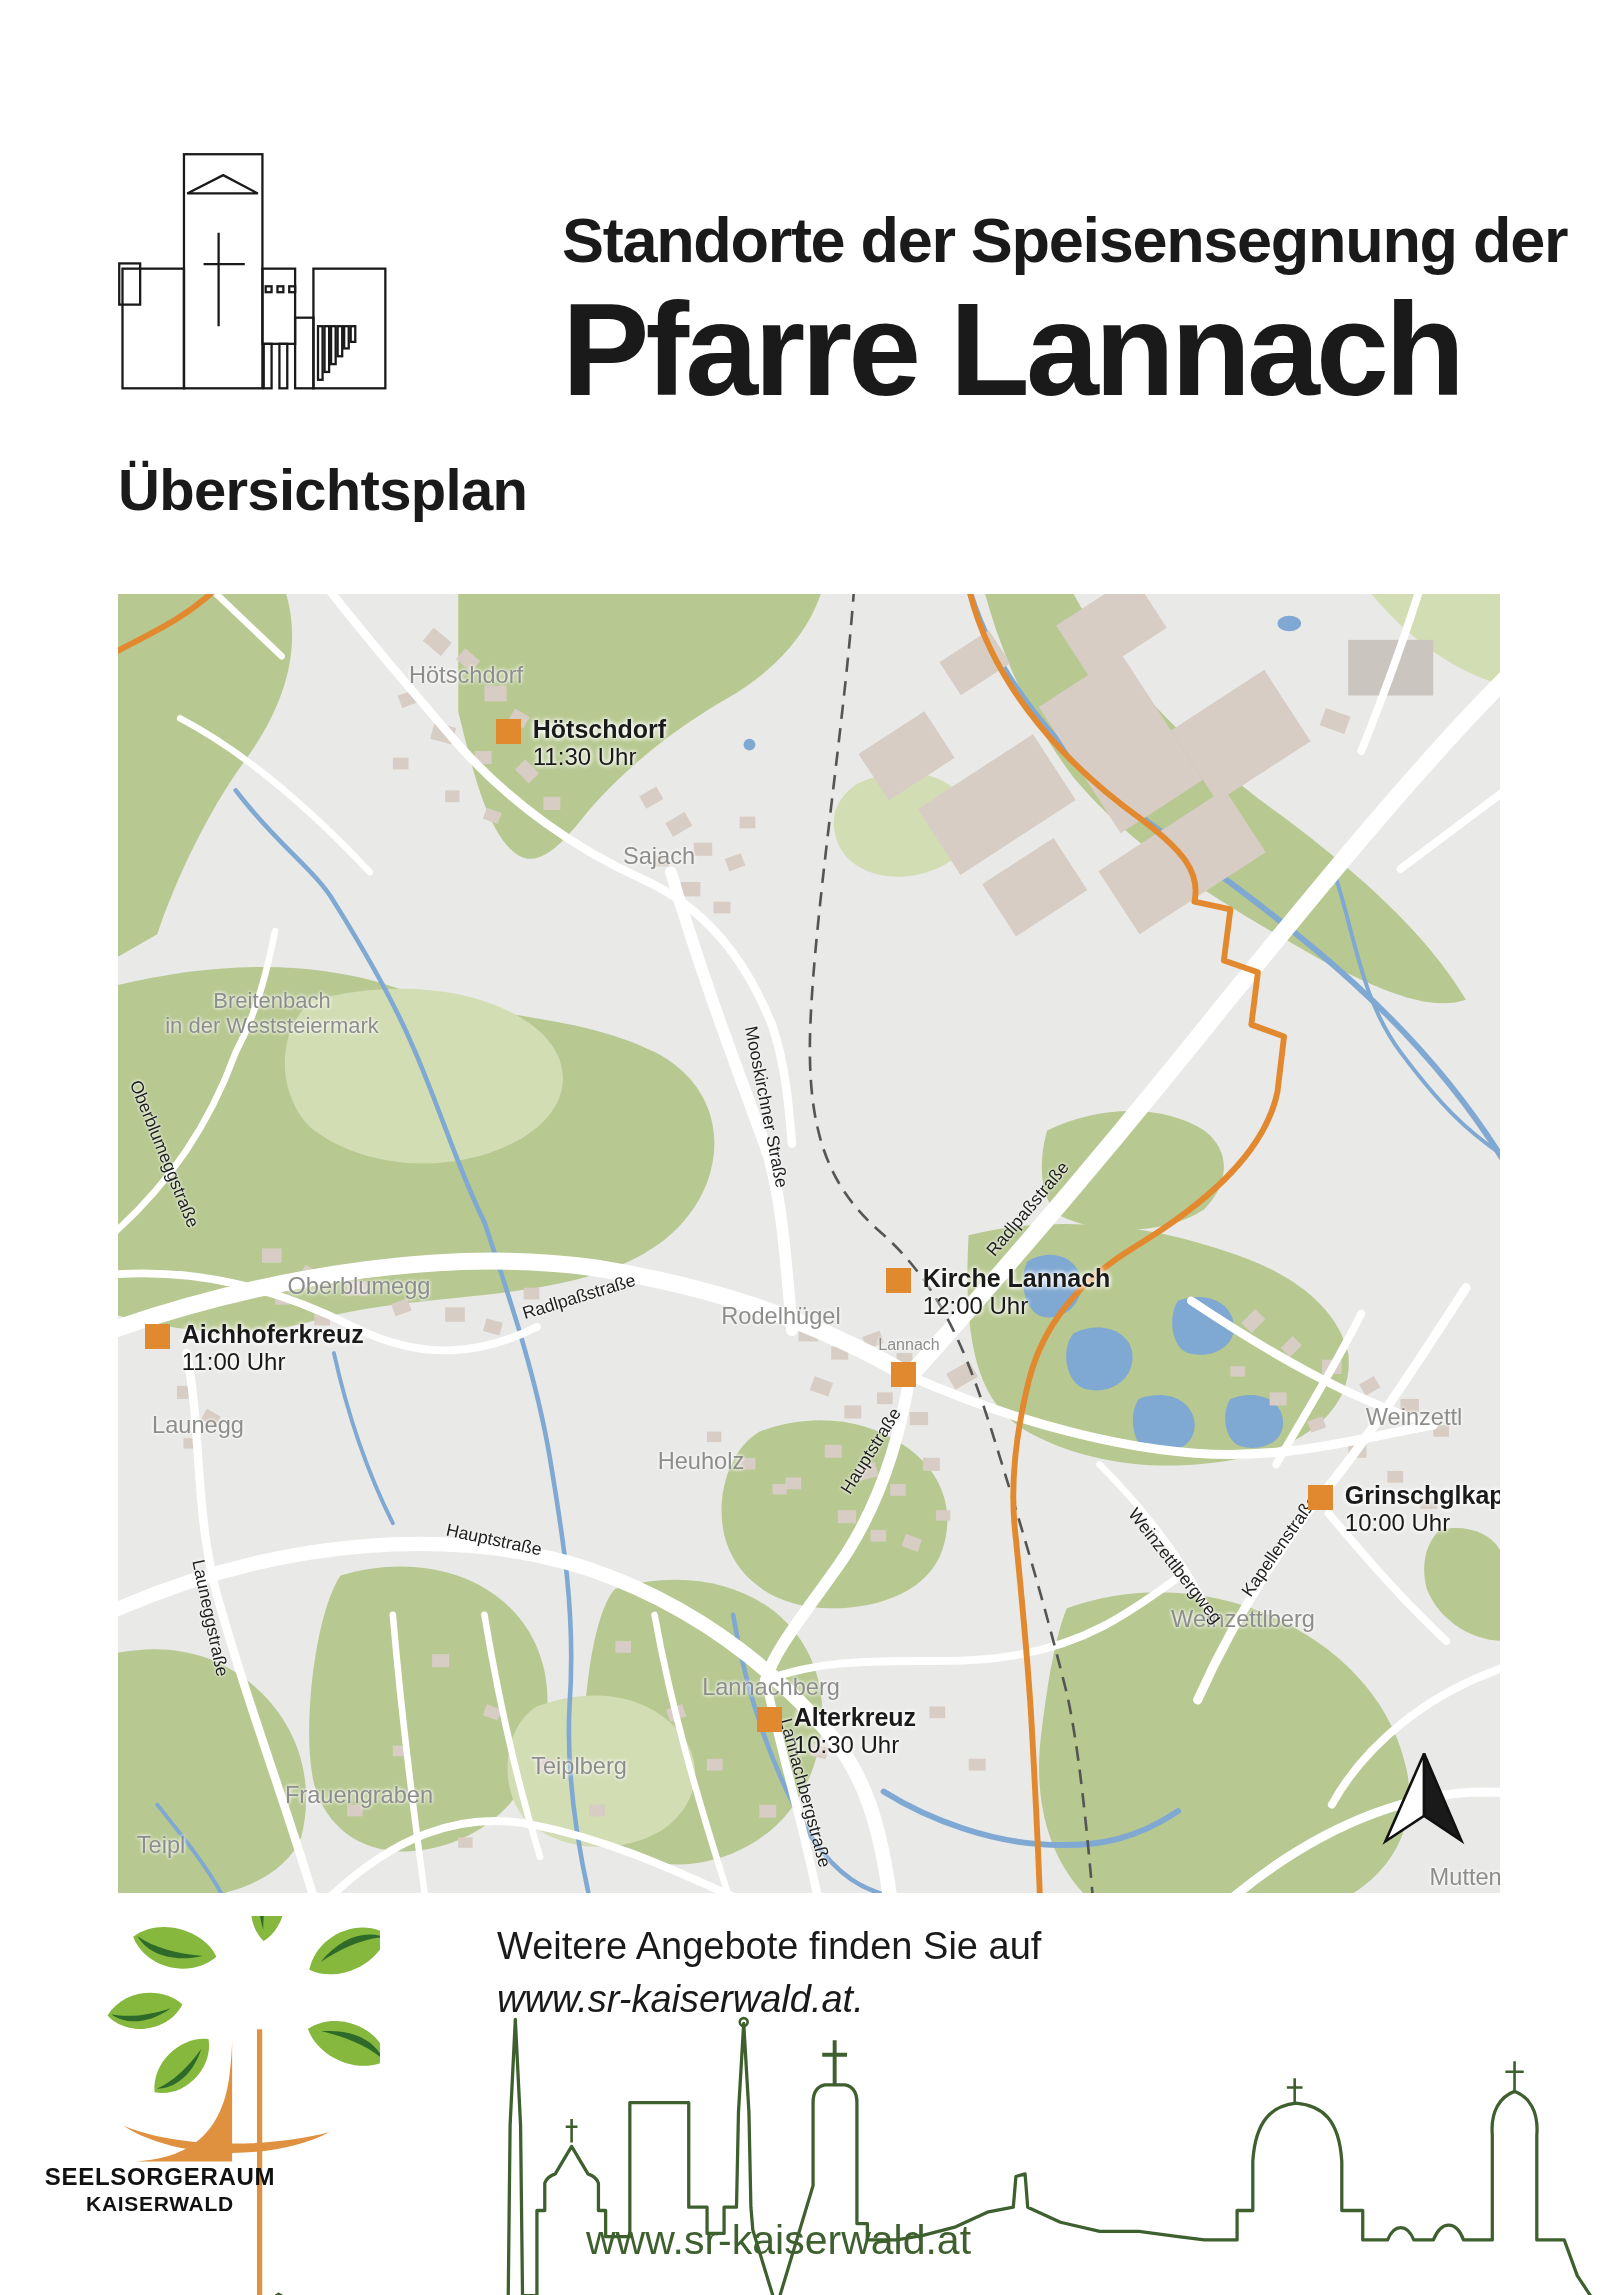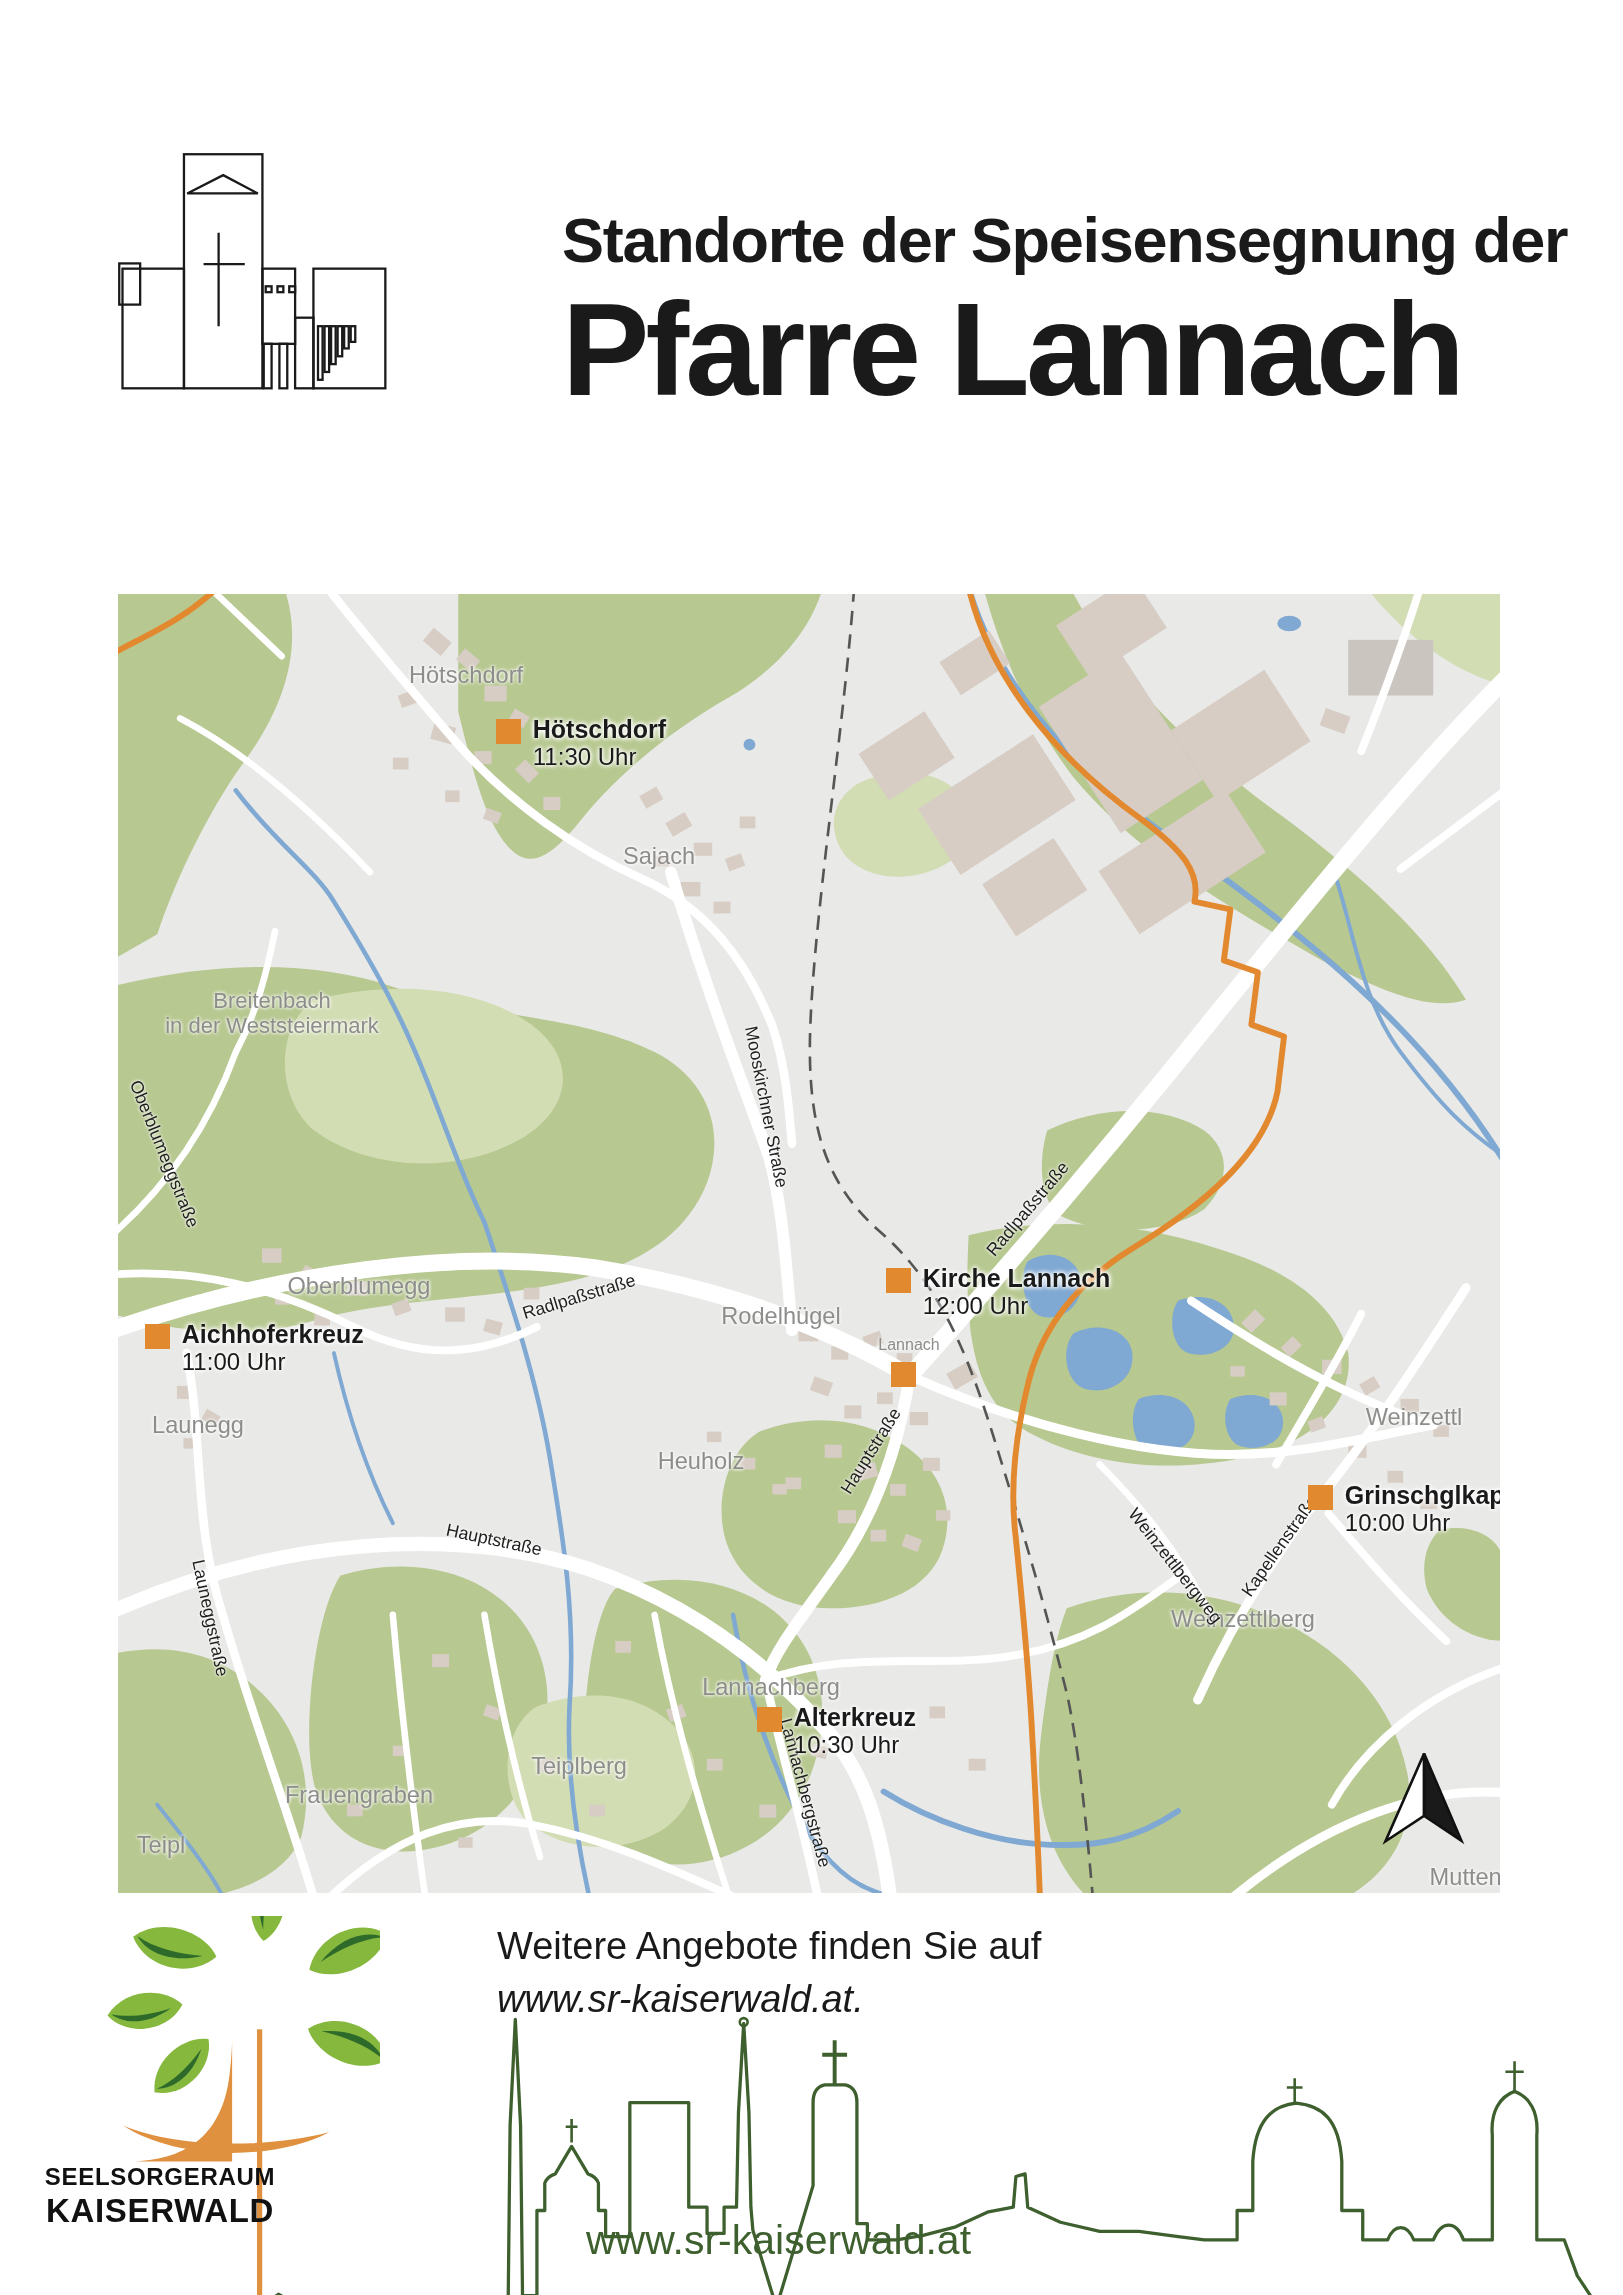--- a/index.html
+++ b/index.html
@@ -23,21 +23,21 @@
   .mlabel{margin-top:-3.9px;}
   .mlabel .l1,.mlabel .l2{font-size:25px;font-weight:bold;line-height:1.12;white-space:nowrap;
           text-shadow:0 0 4.6px #fff,0 0 4.6px #fff,0 0 6.5px #fff;}
   .mlabel .l2:empty{display:none;}
   .mlabel .lt{font-size:24px;line-height:1.18;white-space:nowrap;
           text-shadow:0 0 4.6px #fff,0 0 4.6px #fff,0 0 6.5px #fff;}
   
   .tree-logo{position:absolute;left:79px;top:1872px;}
   .logo-caption{position:absolute;left:39px;top:2119px;width:242px;text-align:center;font-weight:bold;color:#111;}
   .logo-caption .c1{font-size:24px;letter-spacing:0.7px;text-align:center;}
-  .logo-caption .c2{font-size:33px;letter-spacing:0.7px;margin-top:1.3px;}
+  .logo-caption .c2{font-size:21px;letter-spacing:0.7px;margin-top:1.3px;}
   .promo{position:absolute;left:497px;top:1876px;font-size:38px;line-height:1.4;color:#1a1a1a;}
   .promo .p2{font-style:italic;}
   .skyline{position:absolute;left:249px;top:1970px;}
   .skyline-url{position:absolute;left:586px;top:2173px;font-size:41px;color:#3E5F2E;letter-spacing:0;}
 </style>
 </head>
 <body>
 
 <div class="page">
 
@@ -61,20 +61,21 @@
       <rect x="330" y="271" width="7" height="58"></rect>
         <rect x="340" y="271" width="7" height="46"></rect>
       <rect x="350" y="271" width="7" height="34"></rect>
         <rect x="360" y="271" width="7" height="24"></rect>
     </g>
   </svg>
   <div class="title-block">
     <div class="title-line1">Standorte der Speisensegnung der</div>
     <div class="title-line2">Pfarre Lannach</div>
   </div>
+  <div class="subtitle">Übersichtsplan</div>
 
   <div class="map">
     <svg class="base" width="1382" height="1299" viewBox="0 0 2112 1985">
       <rect x="0" y="0" width="2112" height="1985" fill="#E9E9E7"></rect>
 
       <g fill="#B7C890">
         <path d="M-10,-20 L250,-20 C290,80 250,180 190,260 C140,330 90,430 60,520 L-10,560 Z"></path>
         <path d="M-10,600 C150,560 300,560 420,600 C560,650 700,640 820,700 C900,740 930,820 900,900 C860,1000 760,1040 640,1060 C520,1080 400,1080 300,1110 C200,1140 100,1130 -10,1100 Z"></path>
         <path d="M520,-20 L1080,-20 C1060,60 1000,120 930,160 C860,200 780,260 720,330 C680,380 640,430 600,390 C560,350 540,260 520,180 Z"></path>
         <path d="M1320,-20 L1450,-20 C1520,120 1640,240 1780,340 C1900,430 2000,520 2060,620 C2000,640 1920,600 1840,560 C1700,480 1560,400 1460,280 C1400,200 1350,100 1320,-20 Z"></path>

